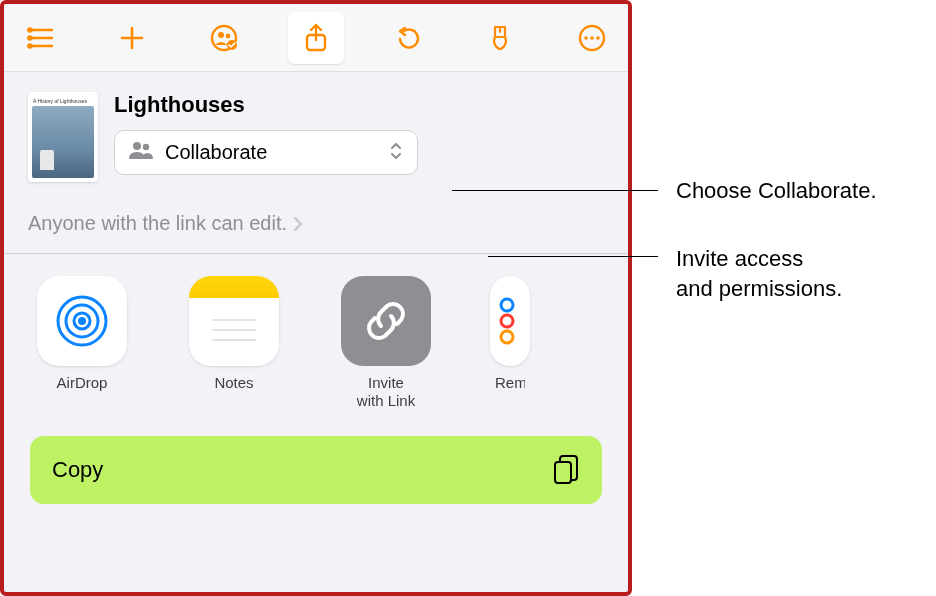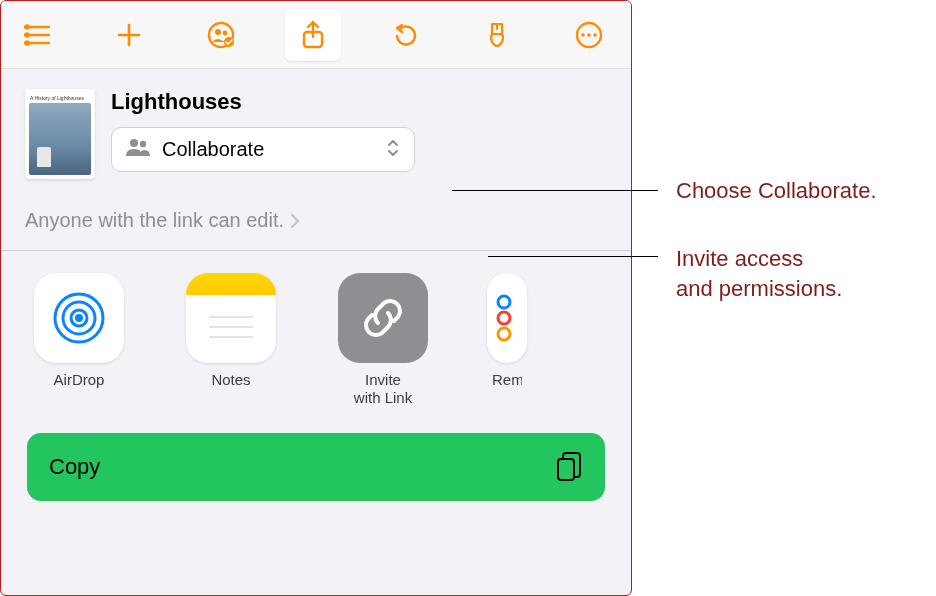--- a/index.html
+++ b/index.html
@@ -1,18 +1,18 @@
 <!DOCTYPE html>
 <html><head>
   <meta charset="utf-8">
   <style>
     * { margin: 0; padding: 0; box-sizing: border-box; font-family: -apple-system, BlinkMacSystemFont, "Helvetica Neue", sans-serif; }
     body { width: 936px; height: 596px; background: #fff; position: relative; }
     
-    .app-window { width: 632px; height: 596px; background: #f2f2f7; border: 1px solid #b91c1c; border-radius: 6px; overflow: hidden; position: relative; }
+    .app-window { width: 632px; height: 596px; background: #f2f2f7; border: 4px solid #b91c1c; border-radius: 6px; overflow: hidden; position: relative; }
     
     .toolbar { height: 68px; display: flex; align-items: center; padding: 0 18px; gap: 56px; border-bottom: 1px solid #e0e0e0; background: #f7f7f7; }
     .toolbar-icon { width: 36px; height: 36px; display: flex; align-items: center; justify-content: center; color: #ff8c00; cursor: pointer; }
     .toolbar-icon.active { background: #fff; border-radius: 6px; box-shadow: 0 1px 2px rgba(0,0,0,0.1); width: 56px; height: 52px; margin: 0 -10px; }
     
     .share-sheet { padding: 20px 24px 0 24px; }
     
     .doc-header { display: flex; gap: 16px; align-items: flex-start; padding-bottom: 12px; }
     .doc-thumb { width: 70px; height: 90px; background: #fff; border-radius: 4px; padding: 4px; box-shadow: 0 1px 3px rgba(0,0,0,0.15); flex-shrink: 0; display: flex; flex-direction: column; }
     .doc-thumb-img { flex: 1; background: linear-gradient(180deg, #8faac0 0%, #6a8aa5 60%, #4a6580 100%); border-radius: 2px; position: relative; overflow: hidden; }
@@ -36,27 +36,27 @@
     .share-option { display: flex; flex-direction: column; align-items: center; gap: 8px; cursor: pointer; width: 96px; flex-shrink: 0; }
     .share-option .icon-box { width: 90px; height: 90px; border-radius: 22px; display: flex; align-items: center; justify-content: center; }
     .share-option .icon-label { font-size: 15px; color: #3c3c43; text-align: center; line-height: 1.2; }
     
     .airdrop-icon { background: #fff; box-shadow: 0 1px 3px rgba(0,0,0,0.12); }
     .mail-icon { background: linear-gradient(180deg, #3ec1fd 0%, #0a84ff 100%); }
     .notes-icon { background: linear-gradient(180deg, #ffd60a 0%, #ffcc00 24%, #fff 24%); box-shadow: 0 1px 3px rgba(0,0,0,0.12); }
     .invite-icon { background: #8e8e93; }
     .reminders-icon { background: #fff; box-shadow: 0 1px 3px rgba(0,0,0,0.12); }
     
-    .copy-row { display: flex; align-items: center; justify-content: space-between; background: #22c55e; border-radius: 14px; padding: 18px 22px; margin: 8px 2px 20px 2px; cursor: pointer; gap: 24px; }
+    .copy-row { display: flex; align-items: center; justify-content: space-between; background: #bef264; border-radius: 14px; padding: 18px 22px; margin: 8px 2px 20px 2px; cursor: pointer; gap: 24px; }
     .copy-label { font-size: 22px; color: #000; }
     .copy-icon { display: flex; color: #000; }
     
     .callout { position: absolute; display: flex; align-items: center; }
     .callout-line { height: 1px; background: #000; }
-    .callout-text { font-size: 22px; color: #7f1d1d; white-space: nowrap; padding-left: 18px; line-height: 1.35; }
+    .callout-text { font-size: 22px; color: #000000; white-space: nowrap; padding-left: 18px; line-height: 1.35; }
     
     .callout-1 { top: 176px; left: 452px; }
     .callout-1 .callout-line { width: 206px; }
     
     .callout-2 { top: 244px; left: 488px; align-items: flex-start; }
     .callout-2 .callout-line { width: 170px; margin-top: 12px; }
   </style>
 </head>
 <body>
 

